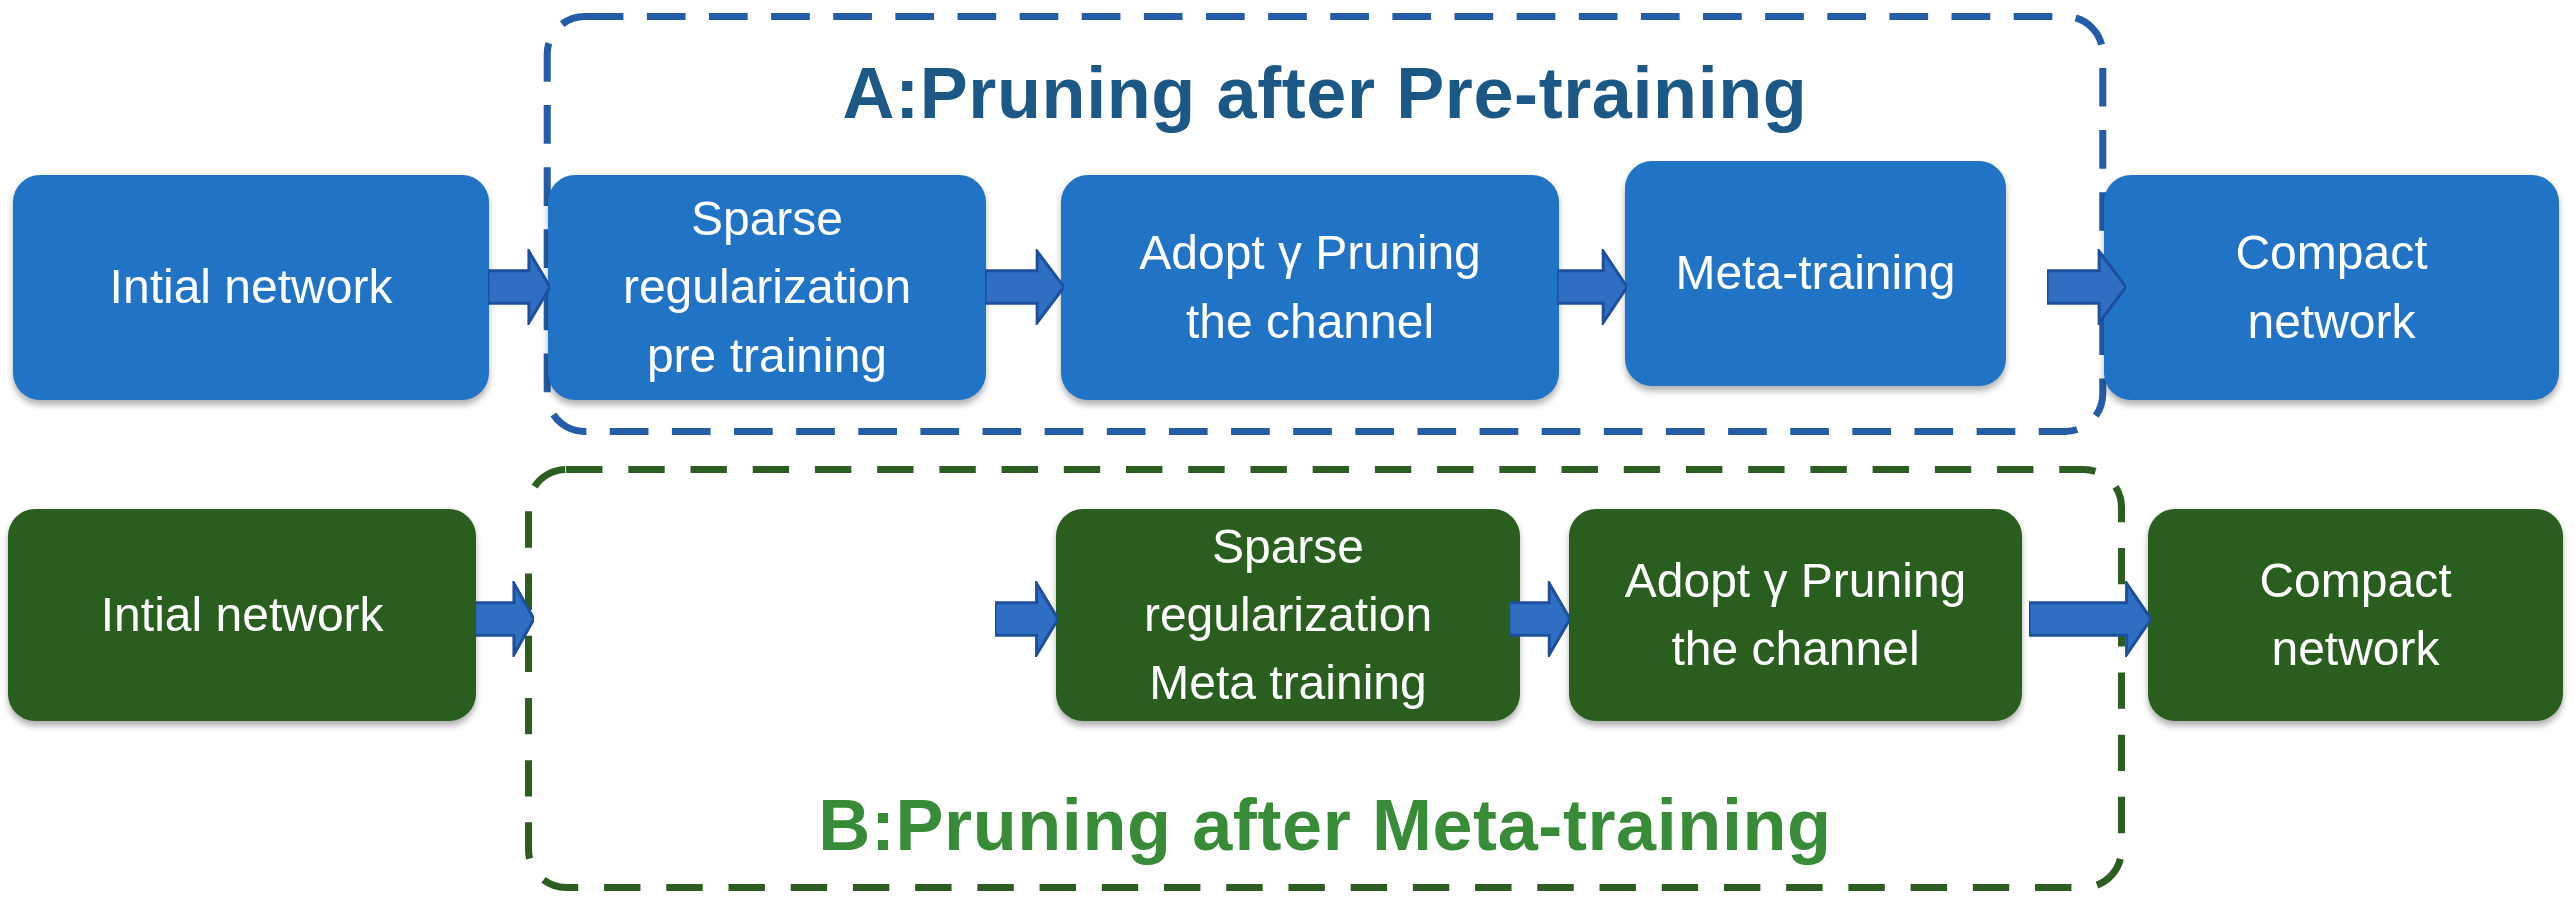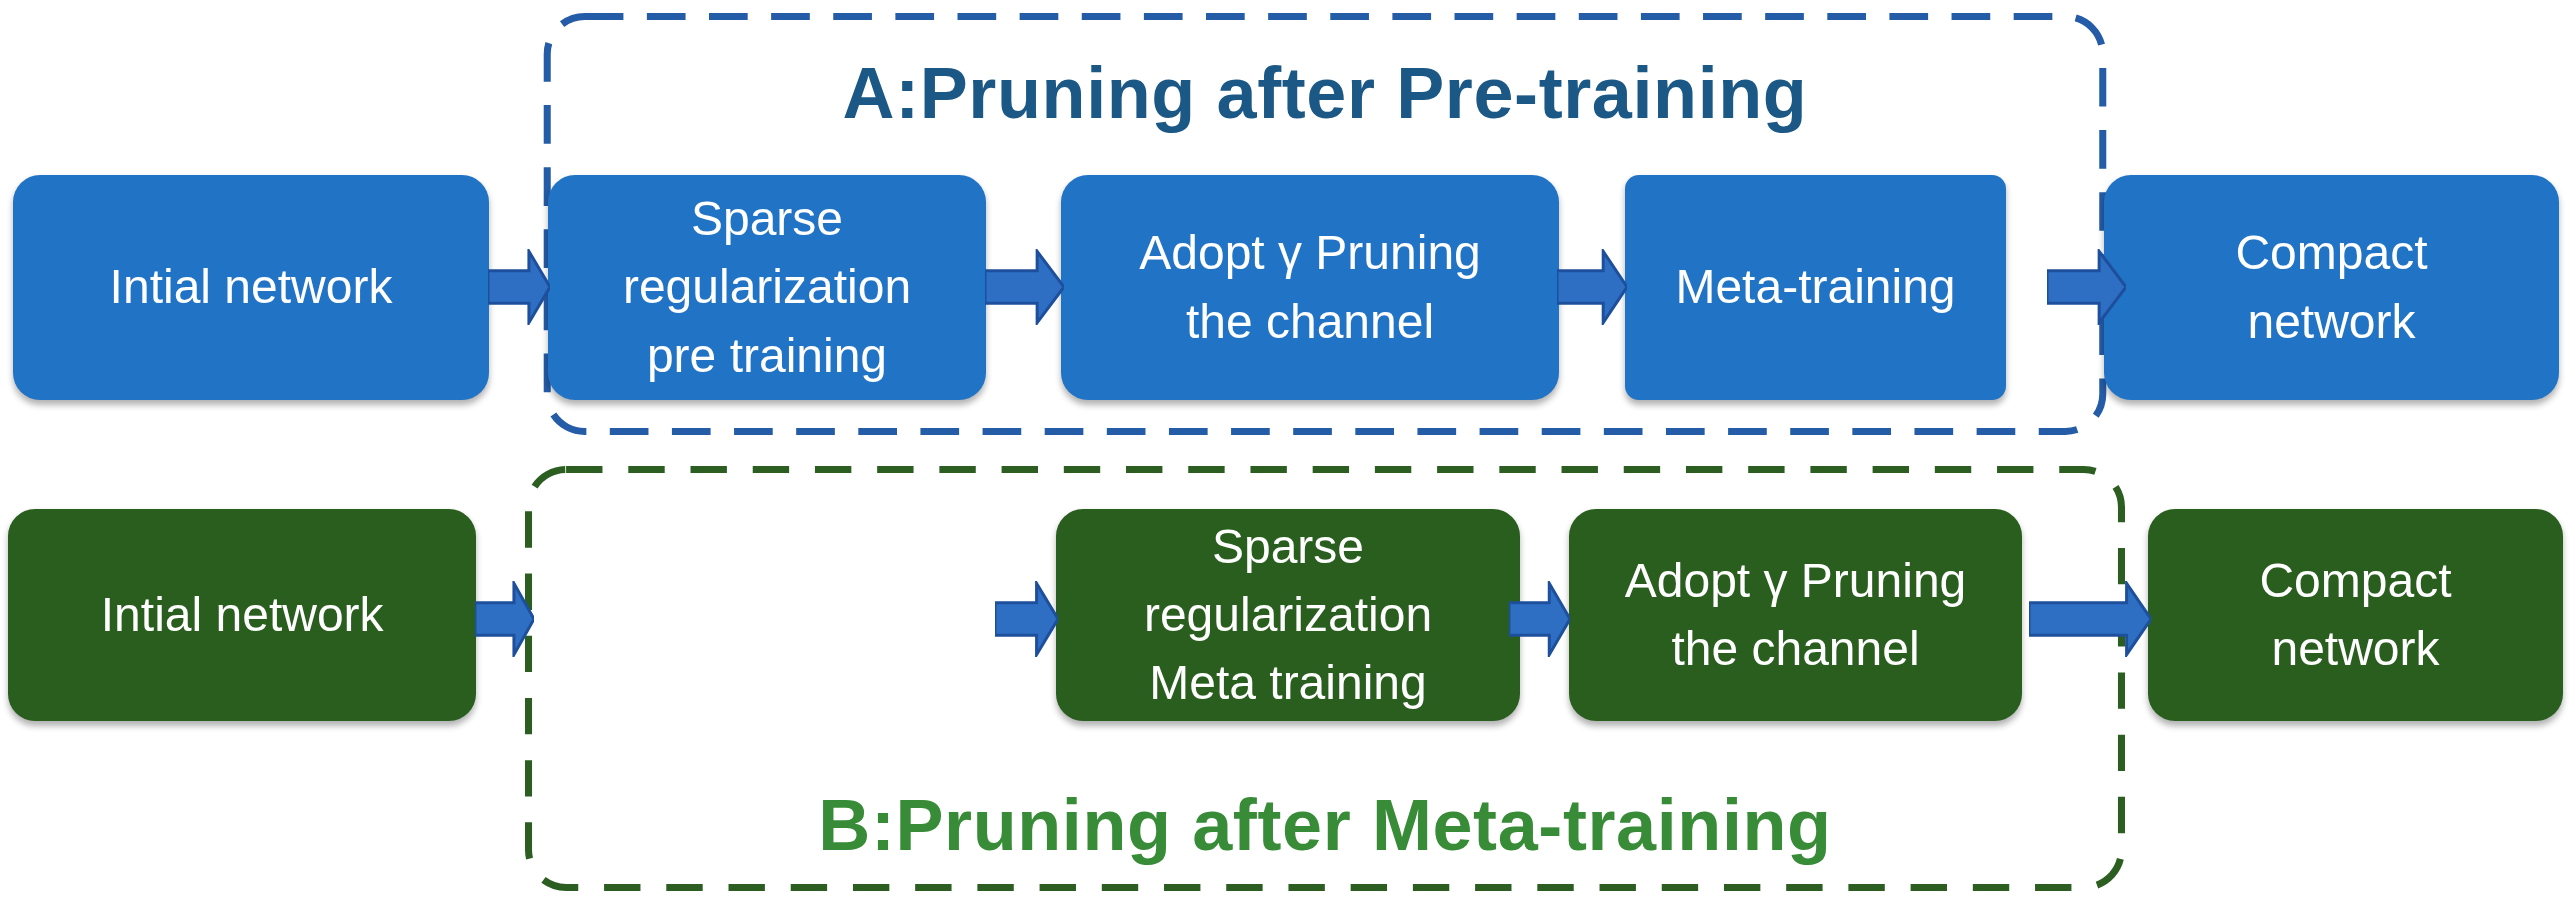--- a/index.html
+++ b/index.html
@@ -82,21 +82,21 @@
 
   <div class="group-title title-a" style="left:543px; top:41px; width:1564px; height:103px;">A:Pruning after Pre-training</div>
   <div class="group-title title-b" style="left:525px; top:773px; width:1600px; height:103px;">B:Pruning after Meta-training</div>
 
   <div class="flow-box box-blue" style="left:13px; top:175px; width:476px; height:225px;">Intial network</div>
   <div class="flow-box box-blue" style="left:548px; top:175px; width:438px; height:225px;">Sparse
 regularization
 pre training</div>
   <div class="flow-box box-blue" style="left:1061px; top:175px; width:498px; height:225px;">Adopt γ Pruning
 the channel</div>
-  <div class="flow-box box-blue" style="left:1625px; top:175px; width:381px; height:225px;border-radius:14px;">Meta-training</div>
+  <div class="flow-box box-blue" style="left:1625px; top:161px; width:381px; height:225px;">Meta-training</div>
   <div class="flow-box box-blue" style="left:2104px; top:175px; width:455px; height:225px;">Compact
 network</div>
 
   <div class="flow-arrow" style="left:488px; top:249px; width:62px; height:76px;">
     <svg viewBox="0 0 100 130" preserveAspectRatio="none">
       <polygon points="0,37 66,37 66,4 100,65 66,126 66,93 0,93" vector-effect="non-scaling-stroke"></polygon>
     </svg>
   </div>
   <div class="flow-arrow" style="left:985px; top:249px; width:79px; height:76px;">
     <svg viewBox="0 0 100 130" preserveAspectRatio="none">

